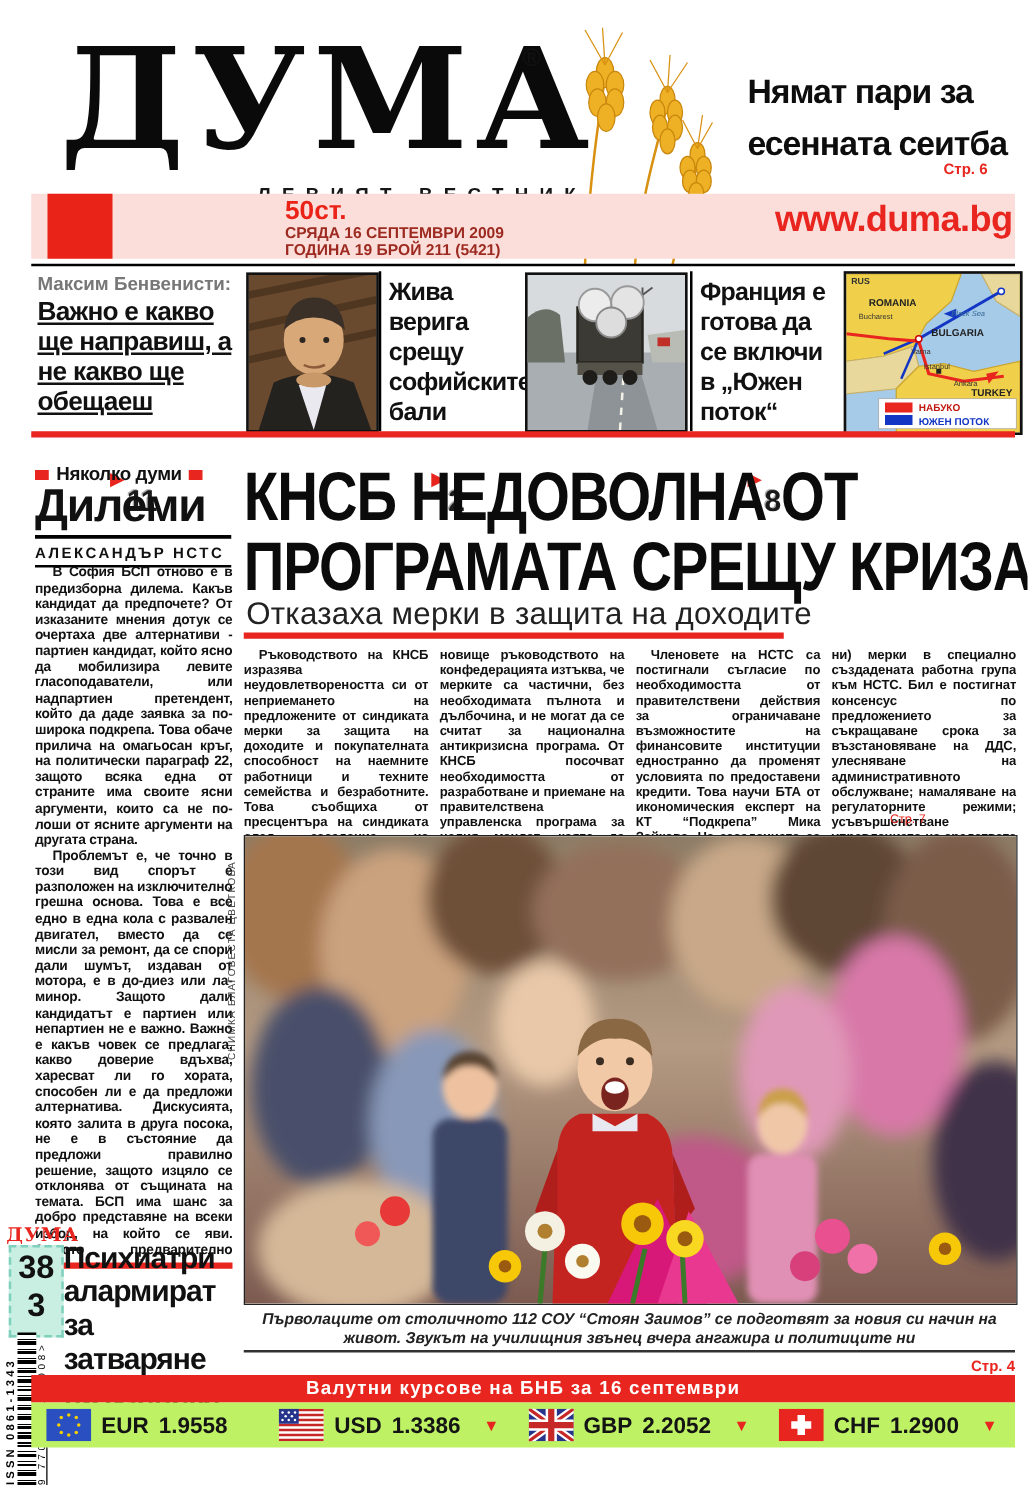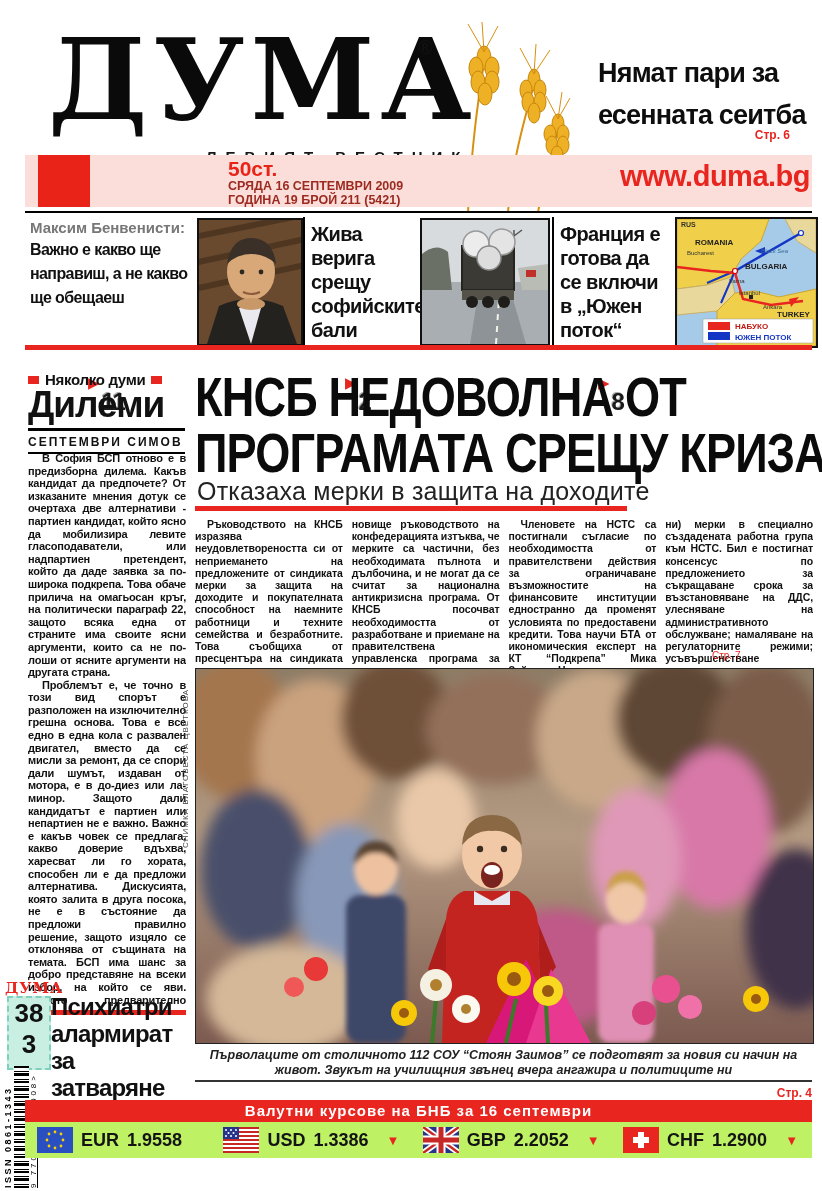--- a/index.html
+++ b/index.html
@@ -16,21 +16,21 @@
   .pink-band{left:25px;top:155px;width:787px;height:52px;background:#fbdeda;}
   .red-square{left:38px;top:155px;width:52px;height:52px;background:#ea2318;}
   .price{left:228px;top:157px;font-size:21px;font-weight:bold;color:#ea2318;}
   .dateline{left:228px;top:179px;font-size:12.5px;line-height:14px;font-weight:bold;color:#9c2a20;}
   .website{left:560px;top:160px;width:250px;text-align:right;font-size:29px;font-weight:bold;color:#e8251f;letter-spacing:-0.5px;}
   .mast-teaser{left:598px;top:52px;width:218px;font-size:27px;line-height:42px;font-weight:bold;letter-spacing:-0.8px;color:#0d0d0d;}
   .mast-teaser-page{left:700px;top:128px;width:90px;text-align:right;font-size:12px;font-weight:bold;color:#e8251f;}
   .rule-black{left:25px;top:211px;width:787px;height:2px;background:#000;}
   
   .t-kicker{left:30px;top:219px;width:170px;font-size:15px;color:#777;font-weight:bold;}
-  .t1-title{left:30px;top:238px;width:168px;font-size:16px;line-height:24px;font-weight:bold;letter-spacing:-0.6px;}
+  .t1-title{left:30px;top:238px;width:168px;font-size:21px;line-height:24px;font-weight:bold;letter-spacing:-0.6px;text-decoration:underline;}
   .t-photo{border:2px solid #111;overflow:hidden;background:#888;}
   .t1-photo{left:197px;top:218px;width:102px;height:124px;}
   .t-div1{left:303px;top:217px;width:2px;height:128px;background:#000;}
   .t2-title{left:311px;top:222px;width:108px;font-size:20px;line-height:24px;font-weight:bold;letter-spacing:-0.6px;}
   .t2-photo{left:420px;top:218px;width:126px;height:124px;}
   .t-div2{left:552px;top:217px;width:2px;height:128px;background:#000;}
   .t3-title{left:560px;top:222px;width:112px;font-size:20px;line-height:24px;font-weight:bold;letter-spacing:-0.6px;}
   .t3-map{left:675px;top:217px;width:139px;height:127px;}
   .rule-red{left:25px;top:345px;width:787px;height:5px;background:#e8251f;}
   .marker{top:349px;display:flex;align-items:center;gap:2px;}
@@ -246,21 +246,21 @@
   <span class="tri">▶</span>
   <span class="num">8</span>
 </div>
 
 <div class="abs rubric">
   <span class="sq"></span>
   <span class="lbl">Няколко думи</span>
   <span class="sq"></span>
 </div>
 <div class="abs op-title">Дилеми</div>
-<div class="abs op-author">СЕПТЕМВРИ СИМОВ</div>
+<div class="abs op-author">АЛЕКСАНДЪР НСТС</div>
 <div class="abs op-body">
   <p>В София БСП отново е в предизборна дилема. Какъв кандидат да предпочете? От изказаните мнения дотук се очертаха две алтернативи - партиен кандидат, който ясно да мобилизира левите гласоподаватели, или надпартиен претендент, който да даде заявка за по-широка подкрепа. Това обаче прилича на омагьосан кръг, на политически параграф 22, защото всяка една от страните има своите ясни аргументи, които са не по-лоши от ясните аргументи на другата страна.</p>
   <p>Проблемът е, че точно в този вид спорът е разположен на изключително грешна основа. Това е все едно в една кола с развален двигател, вместо да се мисли за ремонт, да се спори дали шумът, издаван от мотора, е в до-диез или ла-минор. Защото дали кандидатът е партиен или непартиен не е важно. Важно е какъв човек се предлага, какво доверие вдъхва, харесват ли го хората, способен ли е да предложи алтернатива. Дискусията, която залита в друга посока, не е в състояние да предложи правилно решение, защото изцяло се отклонява от същината на темата. БСП има шанс за добро представяне на всеки избор, на който се яви. Защото предварително спечелени избори просто няма.</p>
 
 </div>
 <div class="abs op-rule"></div>
 
 <div class="abs hl hl1">КНСБ НЕДОВОЛНА ОТ</div>
 <div class="abs hl hl2">ПРОГРАМАТА СРЕЩУ КРИЗАТА</div>
 <div class="abs subhead">Отказаха мерки в защита на доходите</div>

